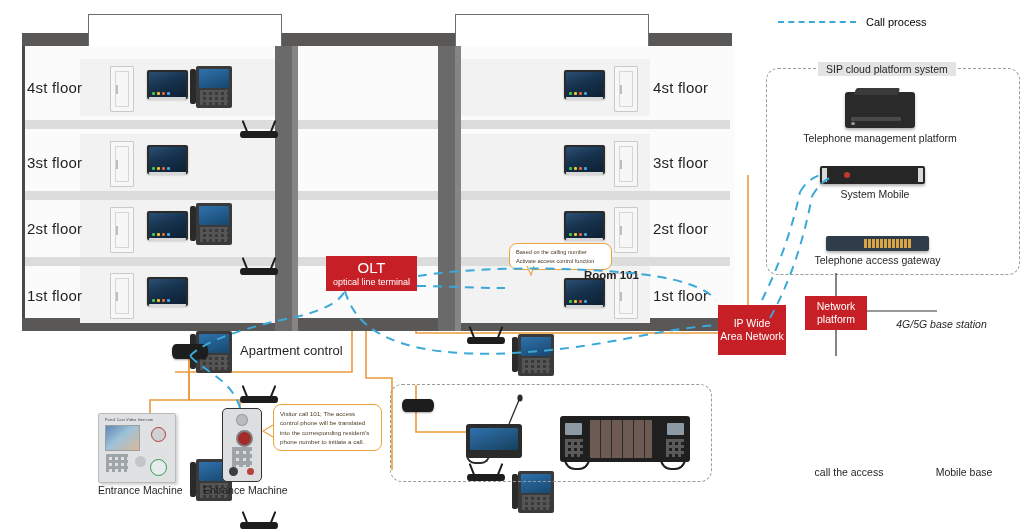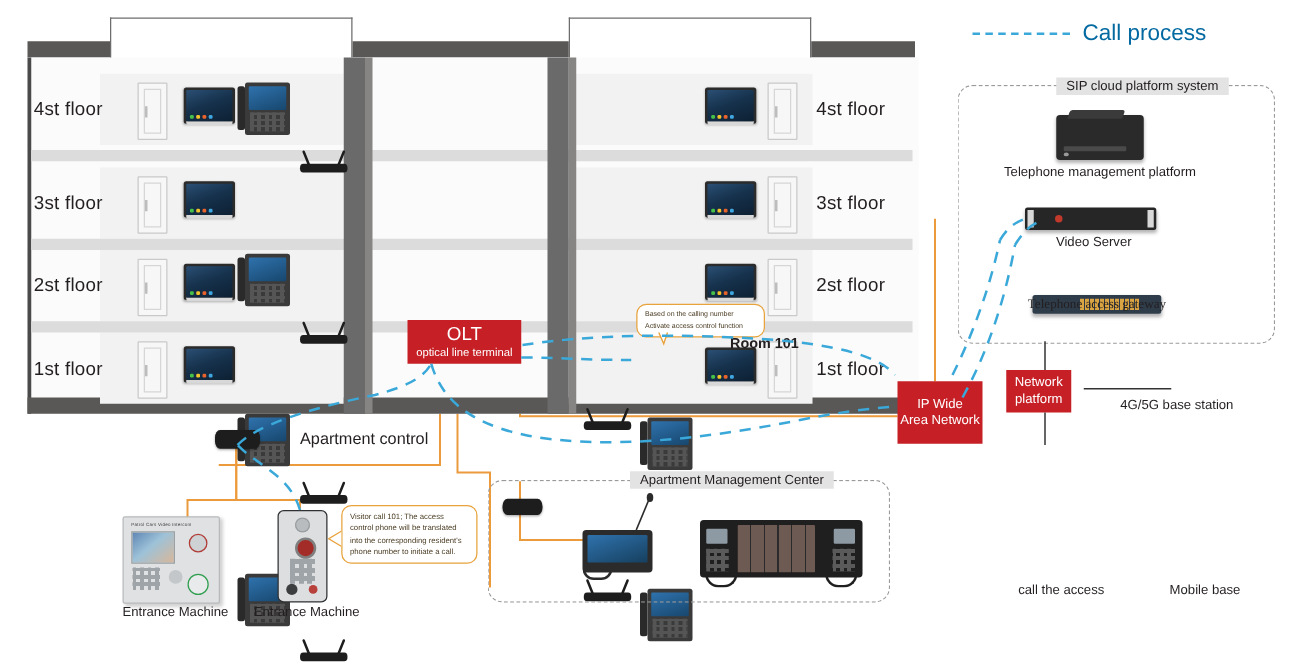--- a/index.html
+++ b/index.html
@@ -69,21 +69,21 @@
   .callout{border:1.2px solid #e8a33d;border-radius:8px;background:#fff;color:#4a3b22;
            font-size:5.6px;line-height:1.55;padding:4px 6px;}
   .callout.c2{font-size:6.2px;line-height:1.5;}
 
   .cap{font-size:10.5px;color:#231f20;text-align:center;white-space:nowrap;}
   .lbl{font-size:13px;color:#231f20;white-space:nowrap;}
 
   
   .legend{display:flex;align-items:center;gap:10px;}
   .legend .dash{width:78px;height:0;border-top:2.2px dashed #3aa8d8;}
-  .legend .lt{font-size:18px;color:#0369a1;}
+  .legend .lt{font-size:11px;color:#000000;}
 </style>
 </head>
 <body>
 
 <div id="stage">
 
   <svg class="layer">
     <g stroke="#eb9a3c" stroke-width="1.6" fill="none">
 
       <path d="M262,88 H356 V258"></path>
@@ -387,21 +387,20 @@
     <div style="position:absolute;right:7px;bottom:6px;width:7px;height:7px;border-radius:50%;background:#b8413c;"></div>
   </div>
   <div class="abs cap" style="left:203px;top:484px;width:76px;">Entrance Machine</div>
 
   <div class="abs callout c2" style="left:273px;top:404px;width:95px;">Visitor call 101; The access control phone will be translated into the corresponding resident's phone number to initiate a call.</div>
   <svg class="layer">
     <path d="M273,425 L263,431 L273,437" fill="#ffffff" stroke="#e8a33d" stroke-width="1.1"></path>
   </svg>
 
   <div class="abs grp" style="left:390px;top:384px;width:320px;height:96px;"></div>
-  <div class="abs grp-title" style="left:504px;top:377px;">Apartment Management Center</div>
 
   <div class="abs netbox" style="left:402px;top:399px;width:32px;height:13px;"></div>
 
   <div class="abs" style="left:466px;top:424px;width:56px;height:34px;background:#2b2b2b;border-radius:3px;">
     <div style="position:absolute;left:4px;top:4px;right:4px;bottom:8px;background:linear-gradient(160deg,#2f72ad,#16405f);border-radius:1px;"></div>
     <div style="position:absolute;left:0;bottom:-6px;width:20px;height:8px;border:2px solid #2b2b2b;border-top:none;border-radius:0 0 9px 9px;"></div>
   </div>
   <svg class="layer">
     <path d="M509,424 L519,400" stroke="#2b2b2b" stroke-width="1.3" fill="none"></path>
     <ellipse cx="520" cy="398" rx="2.6" ry="3.6" fill="#2b2b2b"></ellipse>
@@ -417,59 +416,59 @@
                            repeating-linear-gradient(to bottom,#5a5a5a 0 3px,transparent 3px 6px);"></div>
     <div style="position:absolute;right:6px;top:7px;width:17px;height:12px;background:#8e9aa3;border-radius:1px;"></div>
     <div style="position:absolute;right:6px;top:23px;width:18px;height:18px;
                 background:repeating-linear-gradient(to right,#5a5a5a 0 3px,transparent 3px 6px),
                            repeating-linear-gradient(to bottom,#5a5a5a 0 3px,transparent 3px 6px);"></div>
     <div style="position:absolute;left:4px;bottom:-8px;width:22px;height:9px;border:2px solid #1f1f1f;border-top:none;border-radius:0 0 11px 11px;"></div>
     <div style="position:absolute;right:4px;bottom:-8px;width:22px;height:9px;border:2px solid #1f1f1f;border-top:none;border-radius:0 0 11px 11px;"></div>
   </div>
 
   <div class="abs grp" style="left:766px;top:68px;width:252px;height:205px;"></div>
-  <div class="abs grp-title" style="left:818px;top:62px;margin-left:27px;">SIP cloud platform system</div>
+  <div class="abs grp-title" style="left:818px;top:62px;">SIP cloud platform system</div>
 
   <div class="abs" style="left:845px;top:92px;width:70px;height:36px;background:#2a2a2a;border-radius:3px;
               box-shadow:0 2px 3px rgba(0,0,0,.3);">
     <div style="position:absolute;left:10px;top:-4px;width:44px;height:7px;background:#3a3a3a;border-radius:2px 2px 0 0;transform:skewX(-18deg);"></div>
     <div style="position:absolute;left:6px;bottom:7px;width:50px;height:4px;background:#4a4a4a;border-radius:1px;"></div>
     <div style="position:absolute;left:6px;bottom:3px;width:4px;height:3px;background:#9a9a9a;border-radius:50%;"></div>
   </div>
   <div class="abs cap" style="left:800px;top:132px;width:160px;">Telephone management platform</div>
 
   <div class="abs" style="left:820px;top:166px;width:105px;height:18px;background:#262626;border-radius:2px;
               box-shadow:0 2px 3px rgba(0,0,0,.3);">
     <div style="position:absolute;left:2px;top:2px;width:5px;bottom:2px;background:#d8d8d8;"></div>
     <div style="position:absolute;right:2px;top:2px;width:5px;bottom:2px;background:#d8d8d8;"></div>
     <div style="position:absolute;left:24px;top:50%;margin-top:-3px;width:6px;height:6px;border-radius:50%;background:#c0392b;"></div>
   </div>
-  <div class="abs cap" style="left:830px;top:188px;width:90px;">Video Server</div>
+  <div class="abs cap" style="left:830px;top:188px;width:90px;">System Mobile</div>
 
   <div class="abs" style="left:826px;top:236px;width:103px;height:15px;background:#2f3c4a;border-radius:2px;
               box-shadow:0 2px 3px rgba(0,0,0,.3);">
     <div style="position:absolute;left:38px;top:3px;width:48px;height:9px;
                 background:repeating-linear-gradient(to right,#d9a441 0 3px,#2f3c4a 3px 4px);"></div>
   </div>
-  <div class="abs cap" style="left:810px;top:238px;width:135px;font-family:Liberation Serif, serif;">Telephone access gateway</div>
-
-  <div class="abs redbox" style="left:805px;top:296px;width:52px;height:34px;">
+  <div class="abs cap" style="left:810px;top:254px;width:135px;">Telephone access gateway</div>
+
+  <div class="abs redbox" style="left:805px;top:296px;width:62px;height:34px;">
     <div class="s">Network</div>
     <div class="s">platform</div>
   </div>
 
   <svg class="layer">
     <g stroke="#333" stroke-width="1.2" fill="none">
       <path d="M836,273 V296"></path>
       <path d="M867,311 H937"></path>
       <path d="M836,330 V356"></path>
     </g>
   </svg>
 
-  <div class="abs cap" style="left:890px;top:318px;width:103px;">4G/5G base station</div>
+  <div class="abs cap" style="left:890px;top:318px;width:103px;font-style:italic;">4G/5G base station</div>
 
   <div class="abs cap" style="left:797px;top:466px;width:104px;">call the access</div>
 
   <div class="abs cap" style="left:912px;top:466px;width:104px;">Mobile base</div>
 
   <svg class="layer">
     <g stroke="#3aa8d8" stroke-width="2" fill="none" stroke-dasharray="9 7" stroke-linecap="butt">
       <path d="M240,408 C232,380 205,372 190,356"></path>
       <path d="M190,356 C205,340 250,326 300,316 C330,308 340,300 345,291"></path>
       <path d="M417,286 C450,286 465,288 505,288"></path>

